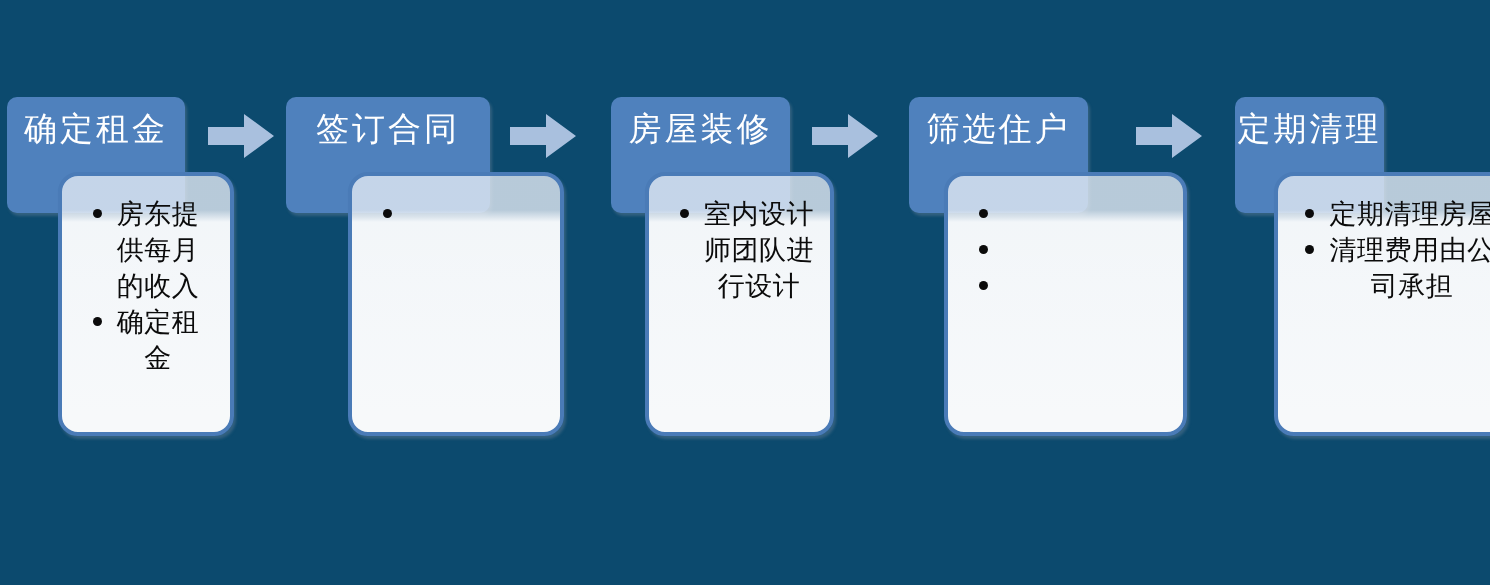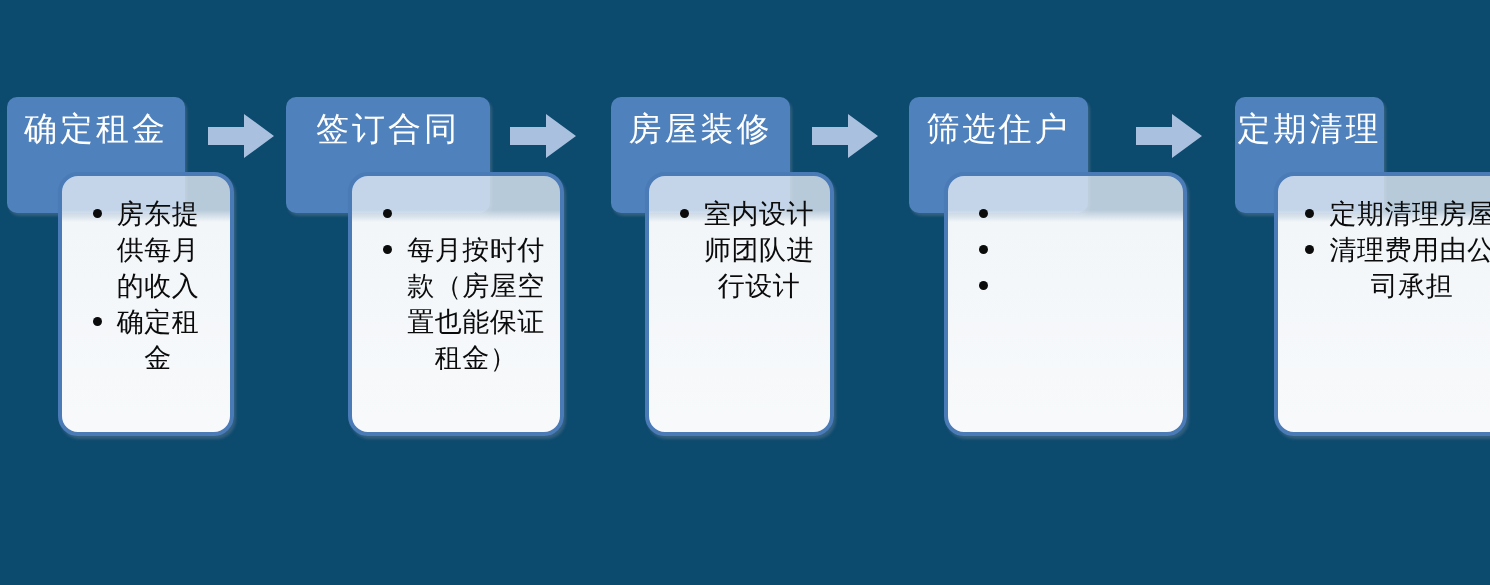--- a/index.html
+++ b/index.html
@@ -86,24 +86,20 @@
   </svg>
 
   <div class="step s2">
     <div class="title-box">
       <div class="title-text">签订合同</div>
     </div>
     <div class="body-box">
       <div class="bullet-item">
         <span class="dot"></span>
       </div>
-      <div class="bullet-item">
-        <span class="dot"></span>
-        <span class="btext">每月按时付款（房屋空置也能保证租金）</span>
-      </div>
     </div>
   </div>
 
   <svg class="arrow a2" viewBox="0 0 66 44" xmlns="http://www.w3.org/2000/svg">
     <polygon points="0,13 36,13 36,0 66,22 36,44 36,31 0,31" fill="#a9c0de"></polygon>
   </svg>
 
   <div class="step s3">
     <div class="title-box">
       <div class="title-text">房屋装修</div>

